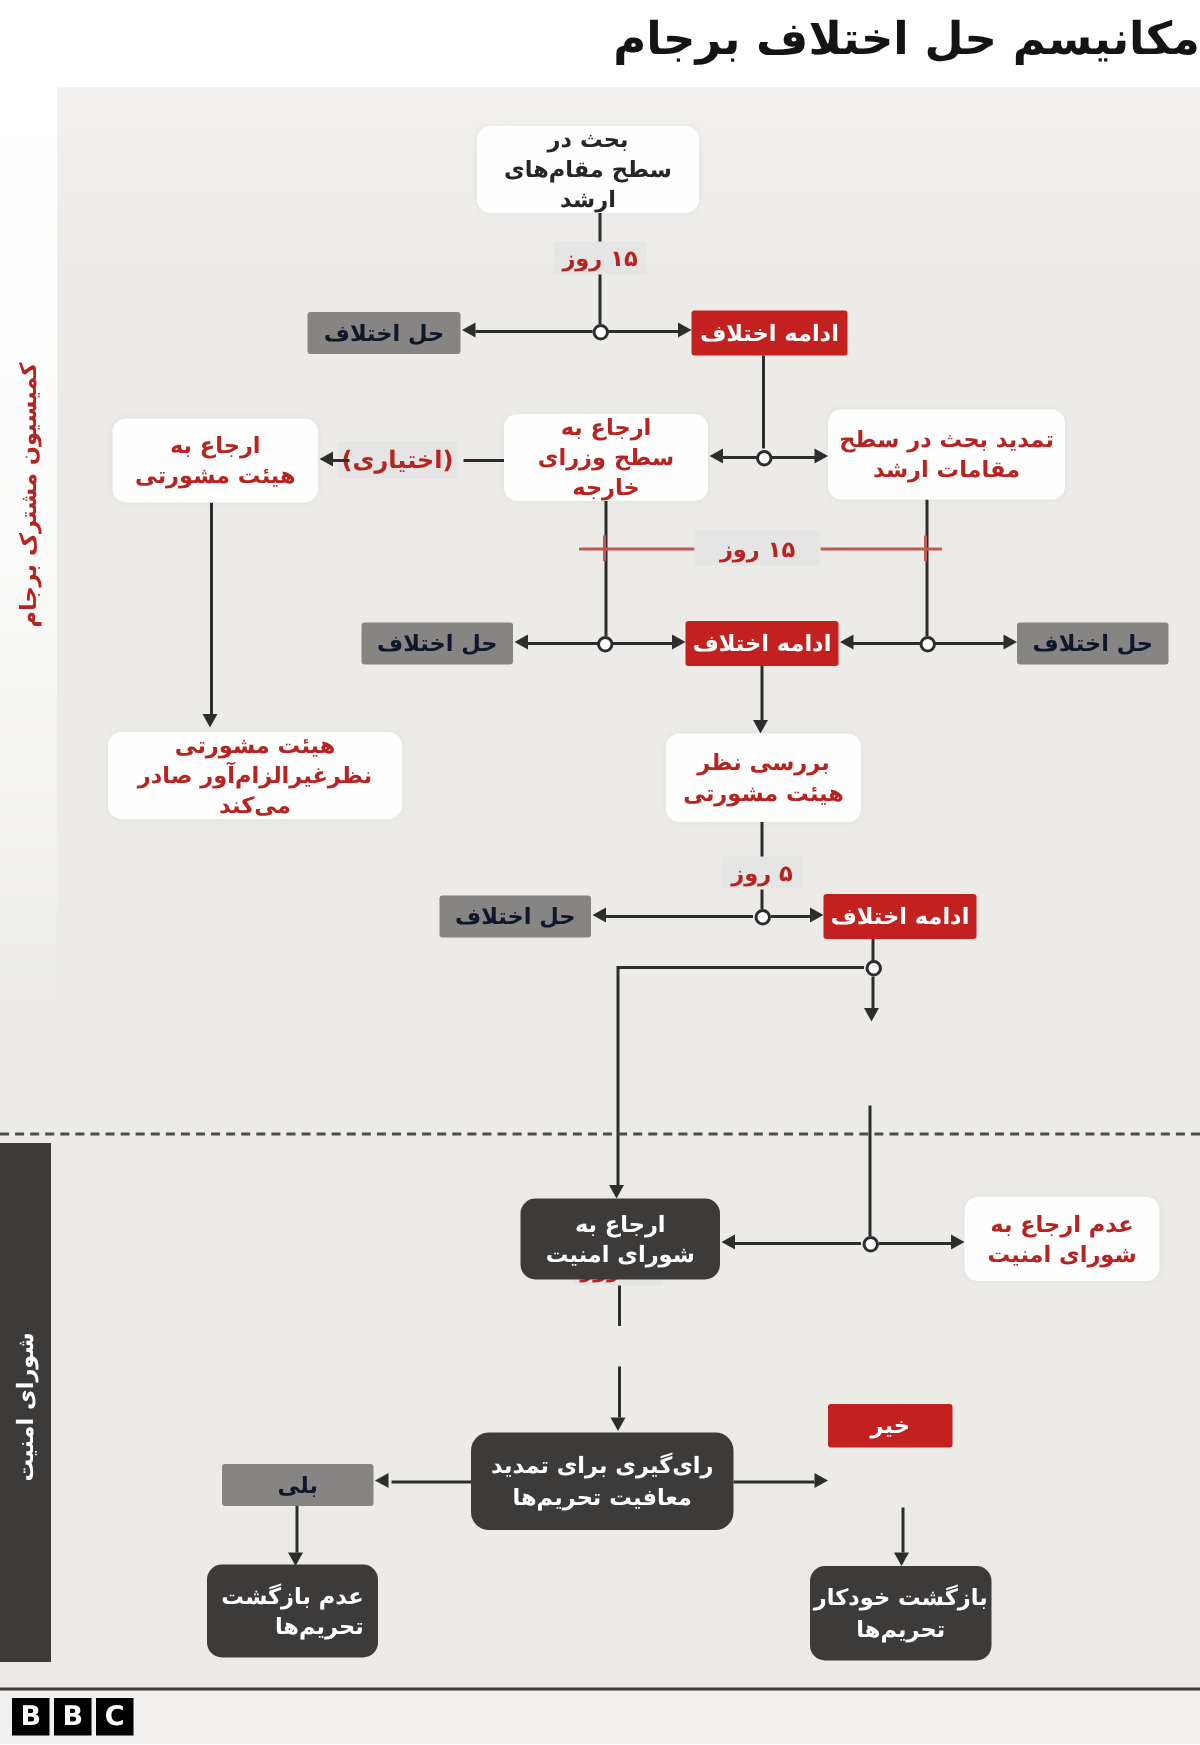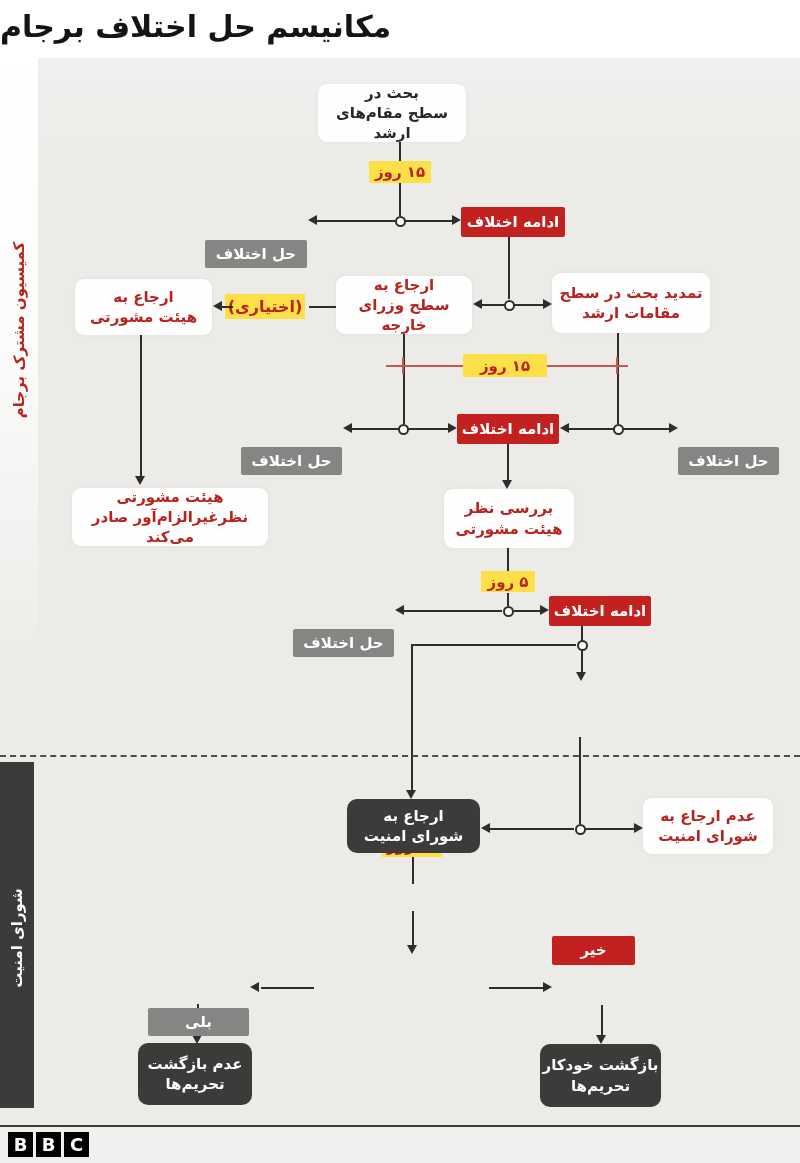--- a/index.html
+++ b/index.html
@@ -1,42 +1,42 @@
 <!DOCTYPE html>
 <html lang="fa"><head>
 <meta charset="utf-8">
 <style>
   html,body{margin:0;padding:0;background:#ffffff;}
   .stage{position:relative;width:800px;height:1163px;background:#ffffff;overflow:hidden;
          font-family:"DejaVu Sans","Liberation Sans",sans-serif;}
-  .title{position:absolute;top:9px;left:0;width:100%;text-align:left;direction:rtl;
+  .title{position:absolute;top:9px;left:0;width:100%;text-align:right;direction:rtl;
          font-size:30px;font-weight:bold;color:#141414;}
   .canvas{position:absolute;left:0;top:58px;width:800px;height:1067px;
           background:linear-gradient(180deg,#f2f0ee 0%,#edebe8 12%,#ecebe8 100%);}
   .grad-strip{position:absolute;left:0;top:58px;width:38px;height:620px;
           background:linear-gradient(180deg,#ffffff 0%,rgba(255,255,255,0.85) 45%,rgba(255,255,255,0) 100%);}
   .sc-strip{position:absolute;left:0;top:762px;width:34px;height:346px;background:#3d3a3a;}
   .side-label{position:absolute;font-weight:bold;white-space:nowrap;direction:rtl;font-size:15px;}
   .box{position:absolute;display:flex;align-items:center;justify-content:center;text-align:center;
        font-weight:bold;direction:rtl;white-space:pre-line;line-height:1.35;font-size:15px;}
   .wbox{background:#fefefe;border-radius:9px;color:#b8231f;box-shadow:0 0 5px rgba(0,0,0,0.05);}
   .wbox.black-text{color:#262626;}
   .rbox{background:#c2211f;color:#ffffff;border-radius:2px;}
-  .gbox{background:#878583;color:#ffffff;border-radius:2px;margin-top:32px;}
+  .gbox{background:#878583;color:#0f172a;border-radius:2px;}
   .dbox{background:#3d3a3a;color:#ffffff;border-radius:10px;}
   .vl{position:absolute;width:2px;background:#2d2d2d;}
   .hl{position:absolute;height:2px;background:#2d2d2d;}
   .rhl{position:absolute;height:2px;background:#c25853;}
   .rvl{position:absolute;width:2px;background:#c25853;}
   .jc{position:absolute;width:7px;height:7px;background:#fff;border:2px solid #2d2d2d;border-radius:50%;}
   .ar{position:absolute;width:0;height:0;border-style:solid;}
   .ar-l{border-width:5.5px 9px 5.5px 0;border-color:transparent #2d2d2d transparent transparent;}
   .ar-r{border-width:5.5px 0 5.5px 9px;border-color:transparent transparent transparent #2d2d2d;}
   .ar-d{border-width:9px 5.5px 0 5.5px;border-color:#2d2d2d transparent transparent transparent;}
-  .dur{position:absolute;color:#b8231f;font-weight:bold;font-size:15px;background:#fde047;
+  .dur{position:absolute;color:#b8231f;font-weight:bold;font-size:15px;background:#e5e5e5;
        direction:rtl;display:flex;align-items:center;justify-content:center;}
   .dashed{position:absolute;left:0;top:755px;width:800px;border-top:2px dashed #4c4c4c;}
   .footer{position:absolute;left:0;top:1125px;width:800px;height:38px;background:#f2f0ee;
           border-top:2px solid #3f3d3c;box-sizing:border-box;}
   .bbc{position:absolute;left:8px;top:1132px;display:flex;gap:3px;direction:ltr;}
   .bbc .sq{width:25px;height:25px;background:#000;color:#fff;font-weight:bold;font-size:18px;
            display:flex;align-items:center;justify-content:center;}
 </style>
 </head>
 <body>
@@ -162,24 +162,26 @@
 
   <div class="box gbox" style="left:293px;top:597px;width:101px;height:28px;">حل اختلاف</div>
   <div class="box rbox" style="left:549px;top:596px;width:102px;height:30px;">ادامه اختلاف</div>
 
 
   <div class="box dbox" style="left:347px;top:799px;width:133px;height:54px;">ارجاع به
 شورای امنیت</div>
   <div class="box wbox" style="left:643px;top:798px;width:130px;height:56px;">عدم ارجاع به
 شورای امنیت</div>
 
+  <div class="box dbox" style="left:314px;top:955px;width:175px;height:65px;border-radius:12px;">رای‌گیری برای تمدید
+معافیت تحریم‌ها</div>
   <div class="box gbox" style="left:148px;top:976px;width:101px;height:28px;">بلی</div>
   <div class="box rbox" style="left:552px;top:936px;width:83px;height:29px;">خیر</div>
 
-  <div class="box dbox" style="left:138px;top:1043px;width:114px;height:62px;">عدم بازگشت
+  <div class="box dbox" style="left:138px;top:1043px;width:114px;height:62px;text-align:right;">عدم بازگشت
 تحریم‌ها</div>
   <div class="box dbox" style="left:540px;top:1044px;width:121px;height:63px;">بازگشت خودکار
 تحریم‌ها</div>
 
   <div class="footer"></div>
   <div class="bbc">
     <div class="sq">B</div>
     <div class="sq">B</div>
     <div class="sq">C</div>
   </div>

